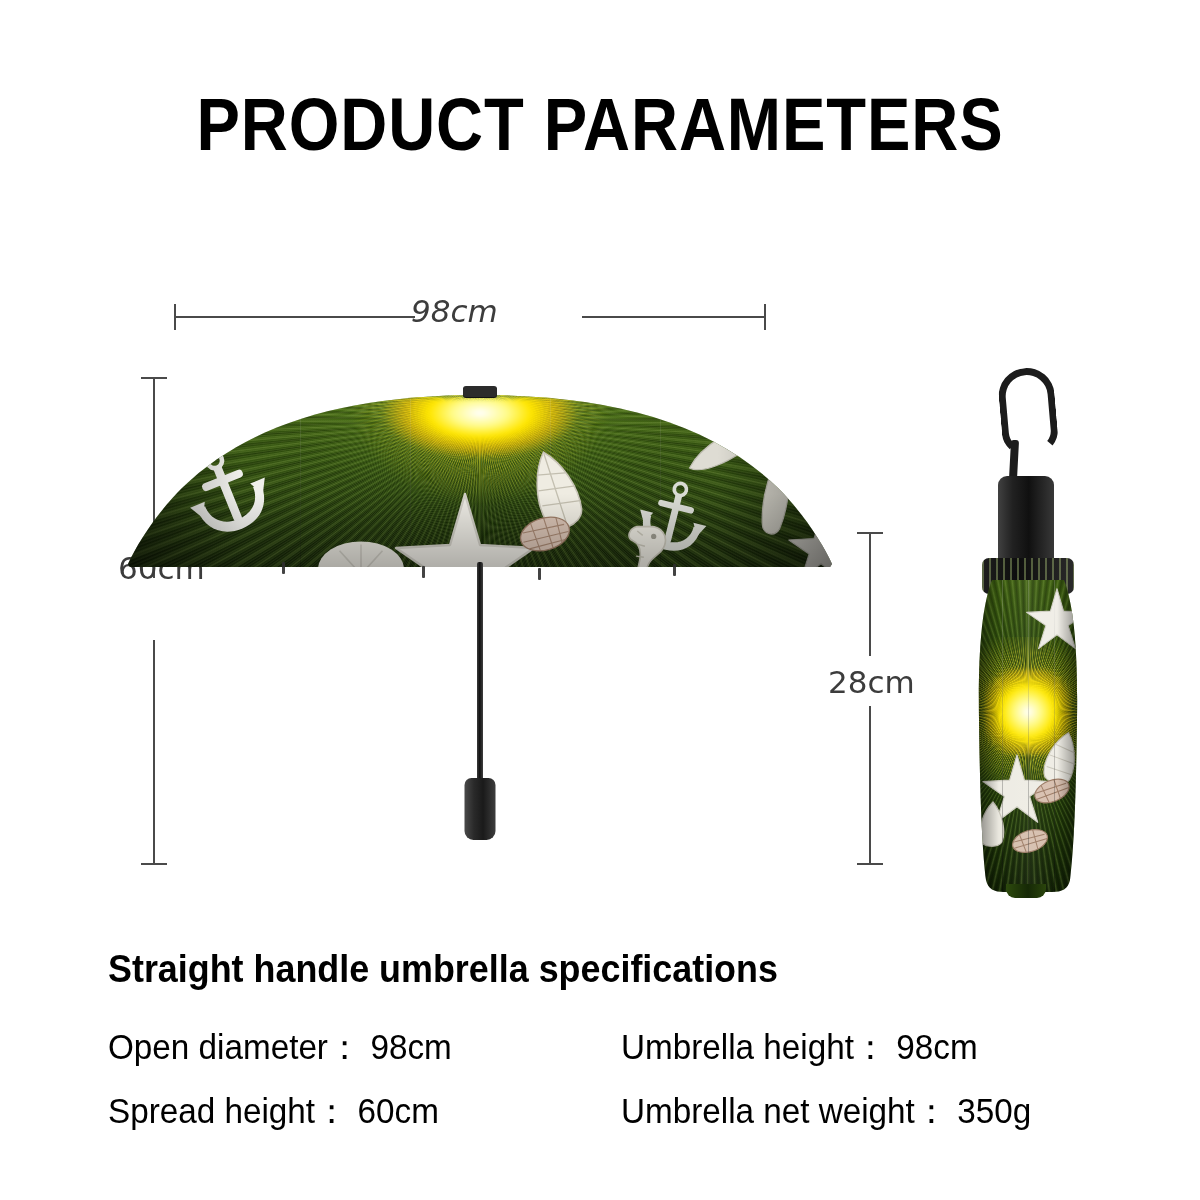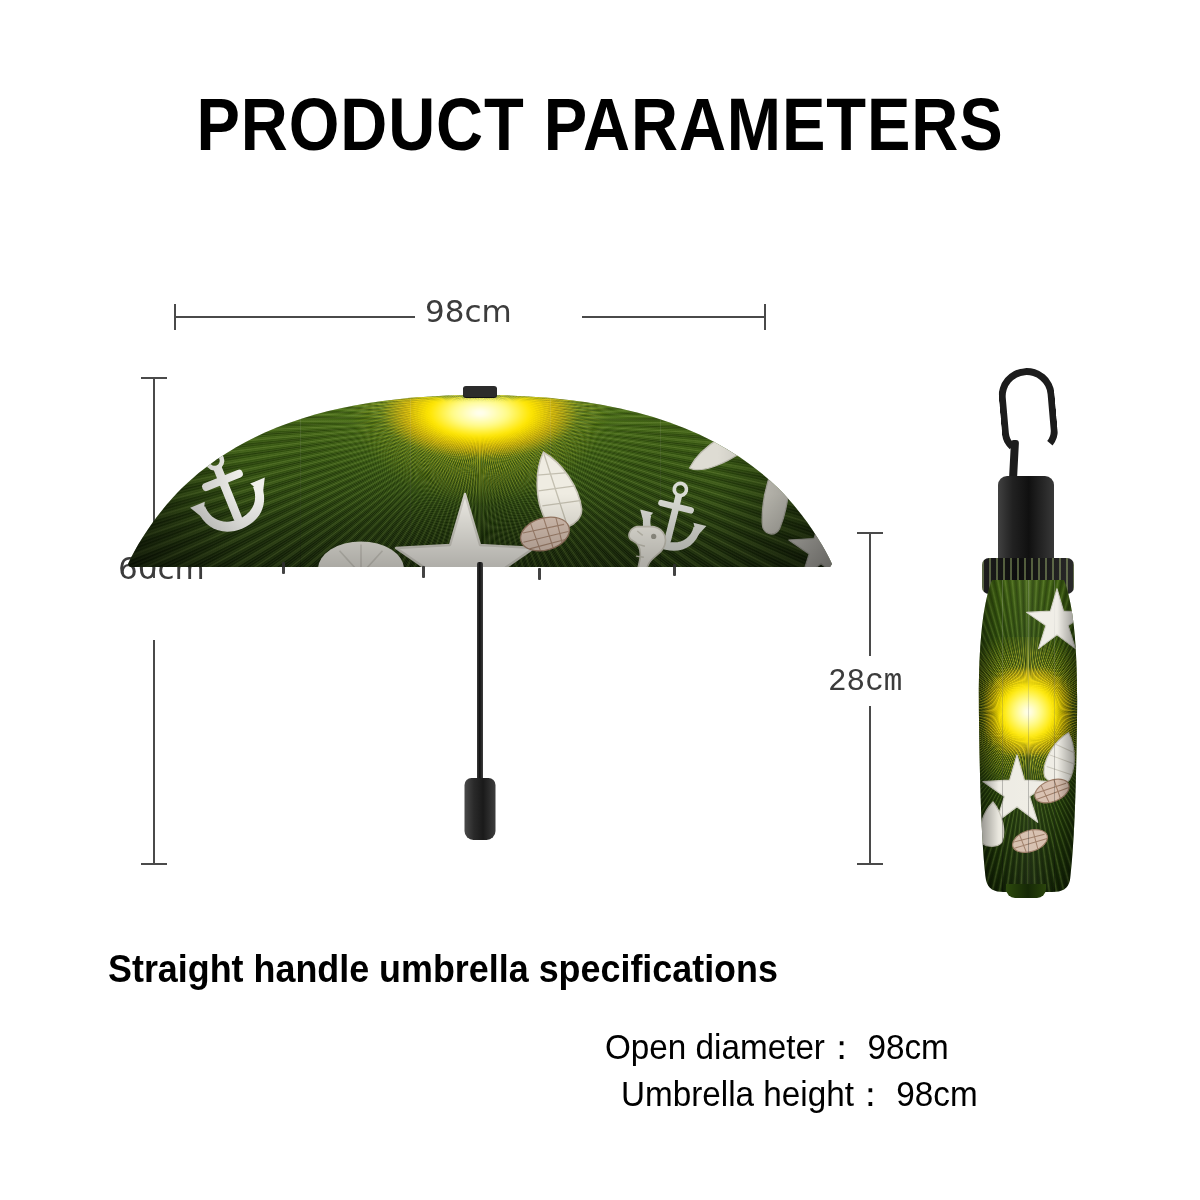--- a/index.html
+++ b/index.html
@@ -20,35 +20,35 @@
   .tick-h{ position:absolute; width:2px; height:26px; background:#4a4a4a; }
   .tick-v{ position:absolute; height:2px; width:26px; background:#4a4a4a; }
   .dim-label{ position:absolute; color:#3c3c3c; font-size:31px;
               font-family:"DejaVu Sans", sans-serif; letter-spacing:0px; white-space:nowrap;}
 
   
   #dim-top-line-left  { left:175px; top:316px; width:240px; height:2px; }
   #dim-top-line-right { left:582px; top:316px; width:184px; height:2px; }
   #dim-top-tick-left  { left:174px; top:304px; }
   #dim-top-tick-right { left:764px; top:304px; }
-  #dim-top-label      { left:425px; top:293px; }
+  #dim-top-label      { left:411px; top:293px;font-style:italic; }
 
   
   #dim-left-line-top   { left:153px; top:378px; width:2px; height:200px; }
   #dim-left-line-bot   { left:153px; top:640px; width:2px; height:225px; }
   #dim-left-tick-top   { left:141px; top:377px; }
   #dim-left-tick-bot   { left:141px; top:863px; }
   #dim-left-label      { left:118px; top:550px; }
 
   
   #dim-right-line-top  { left:869px; top:533px; width:2px; height:123px; }
   #dim-right-line-bot  { left:869px; top:706px; width:2px; height:159px; }
   #dim-right-tick-top  { left:857px; top:532px; }
   #dim-right-tick-bot  { left:857px; top:863px; }
-  #dim-right-label     { left:828px; top:664px;font-family:Liberation Mono, monospace; }
+  #dim-right-label     { left:828px; top:664px; }
 
   
   #open-umbrella{ position:absolute; left:120px; top:392px; width:720px; height:470px; }
 
   #canopy-wrap{
     position:absolute; left:0; top:0; width:720px; height:175px;
     overflow:hidden;
     -webkit-clip-path: path("M 10 175 L 8 172 C 18 150 38 120 62 96 C 130 30 230 3 360 3 C 490 3 590 30 658 96 C 682 120 702 150 712 172 L 710 175 Z");
     clip-path: path("M 10 175 L 8 172 C 18 150 38 120 62 96 C 130 30 230 3 360 3 C 490 3 590 30 658 96 C 682 120 702 150 712 172 L 710 175 Z");
   }
@@ -200,21 +200,21 @@
     background:linear-gradient(90deg,#2d4a0d,#162906 55%,#2a440c);
   }
 
   
   #spec-heading{
     position:absolute; left:108px; top:946px;
     font-weight:bold; font-size:39px; line-height:46px; color:#000;
     transform:scaleX(0.92); transform-origin:left top; white-space:nowrap;
   }
   #spec-grid{ position:absolute; left:108px; top:1024px; width:1010px; }
-  .spec-row{ display:flex; height:64px; align-items:flex-end;flex-direction:column; }
+  .spec-row{ display:flex; height:64px; align-items:flex-start; }
   .spec-cell{ font-size:35px; color:#000; white-space:nowrap;
               transform:scaleX(0.95); transform-origin:left center; }
   .spec-cell.col1{ width:513px; }
   .spec-cell.col2{ width:497px; }
 </style>
 </head>
 <body>
 
 <div id="page-title">PRODUCT PARAMETERS</div>
 
@@ -394,13 +394,17 @@
   <div id="folded-tip"></div>
 </div>
 
 <div id="spec-heading">Straight handle umbrella specifications</div>
 
 <div id="spec-grid">
   <div class="spec-row">
     <div class="spec-cell col1">Open diameter：  98cm</div>
     <div class="spec-cell col2">Umbrella height：  98cm</div>
   </div>
+  <div class="spec-row">
+    <div class="spec-cell col1">Spread height：  60cm</div>
+    <div class="spec-cell col2">Umbrella net weight：  350g</div>
+  </div>
 </div>
 
 </body></html>

